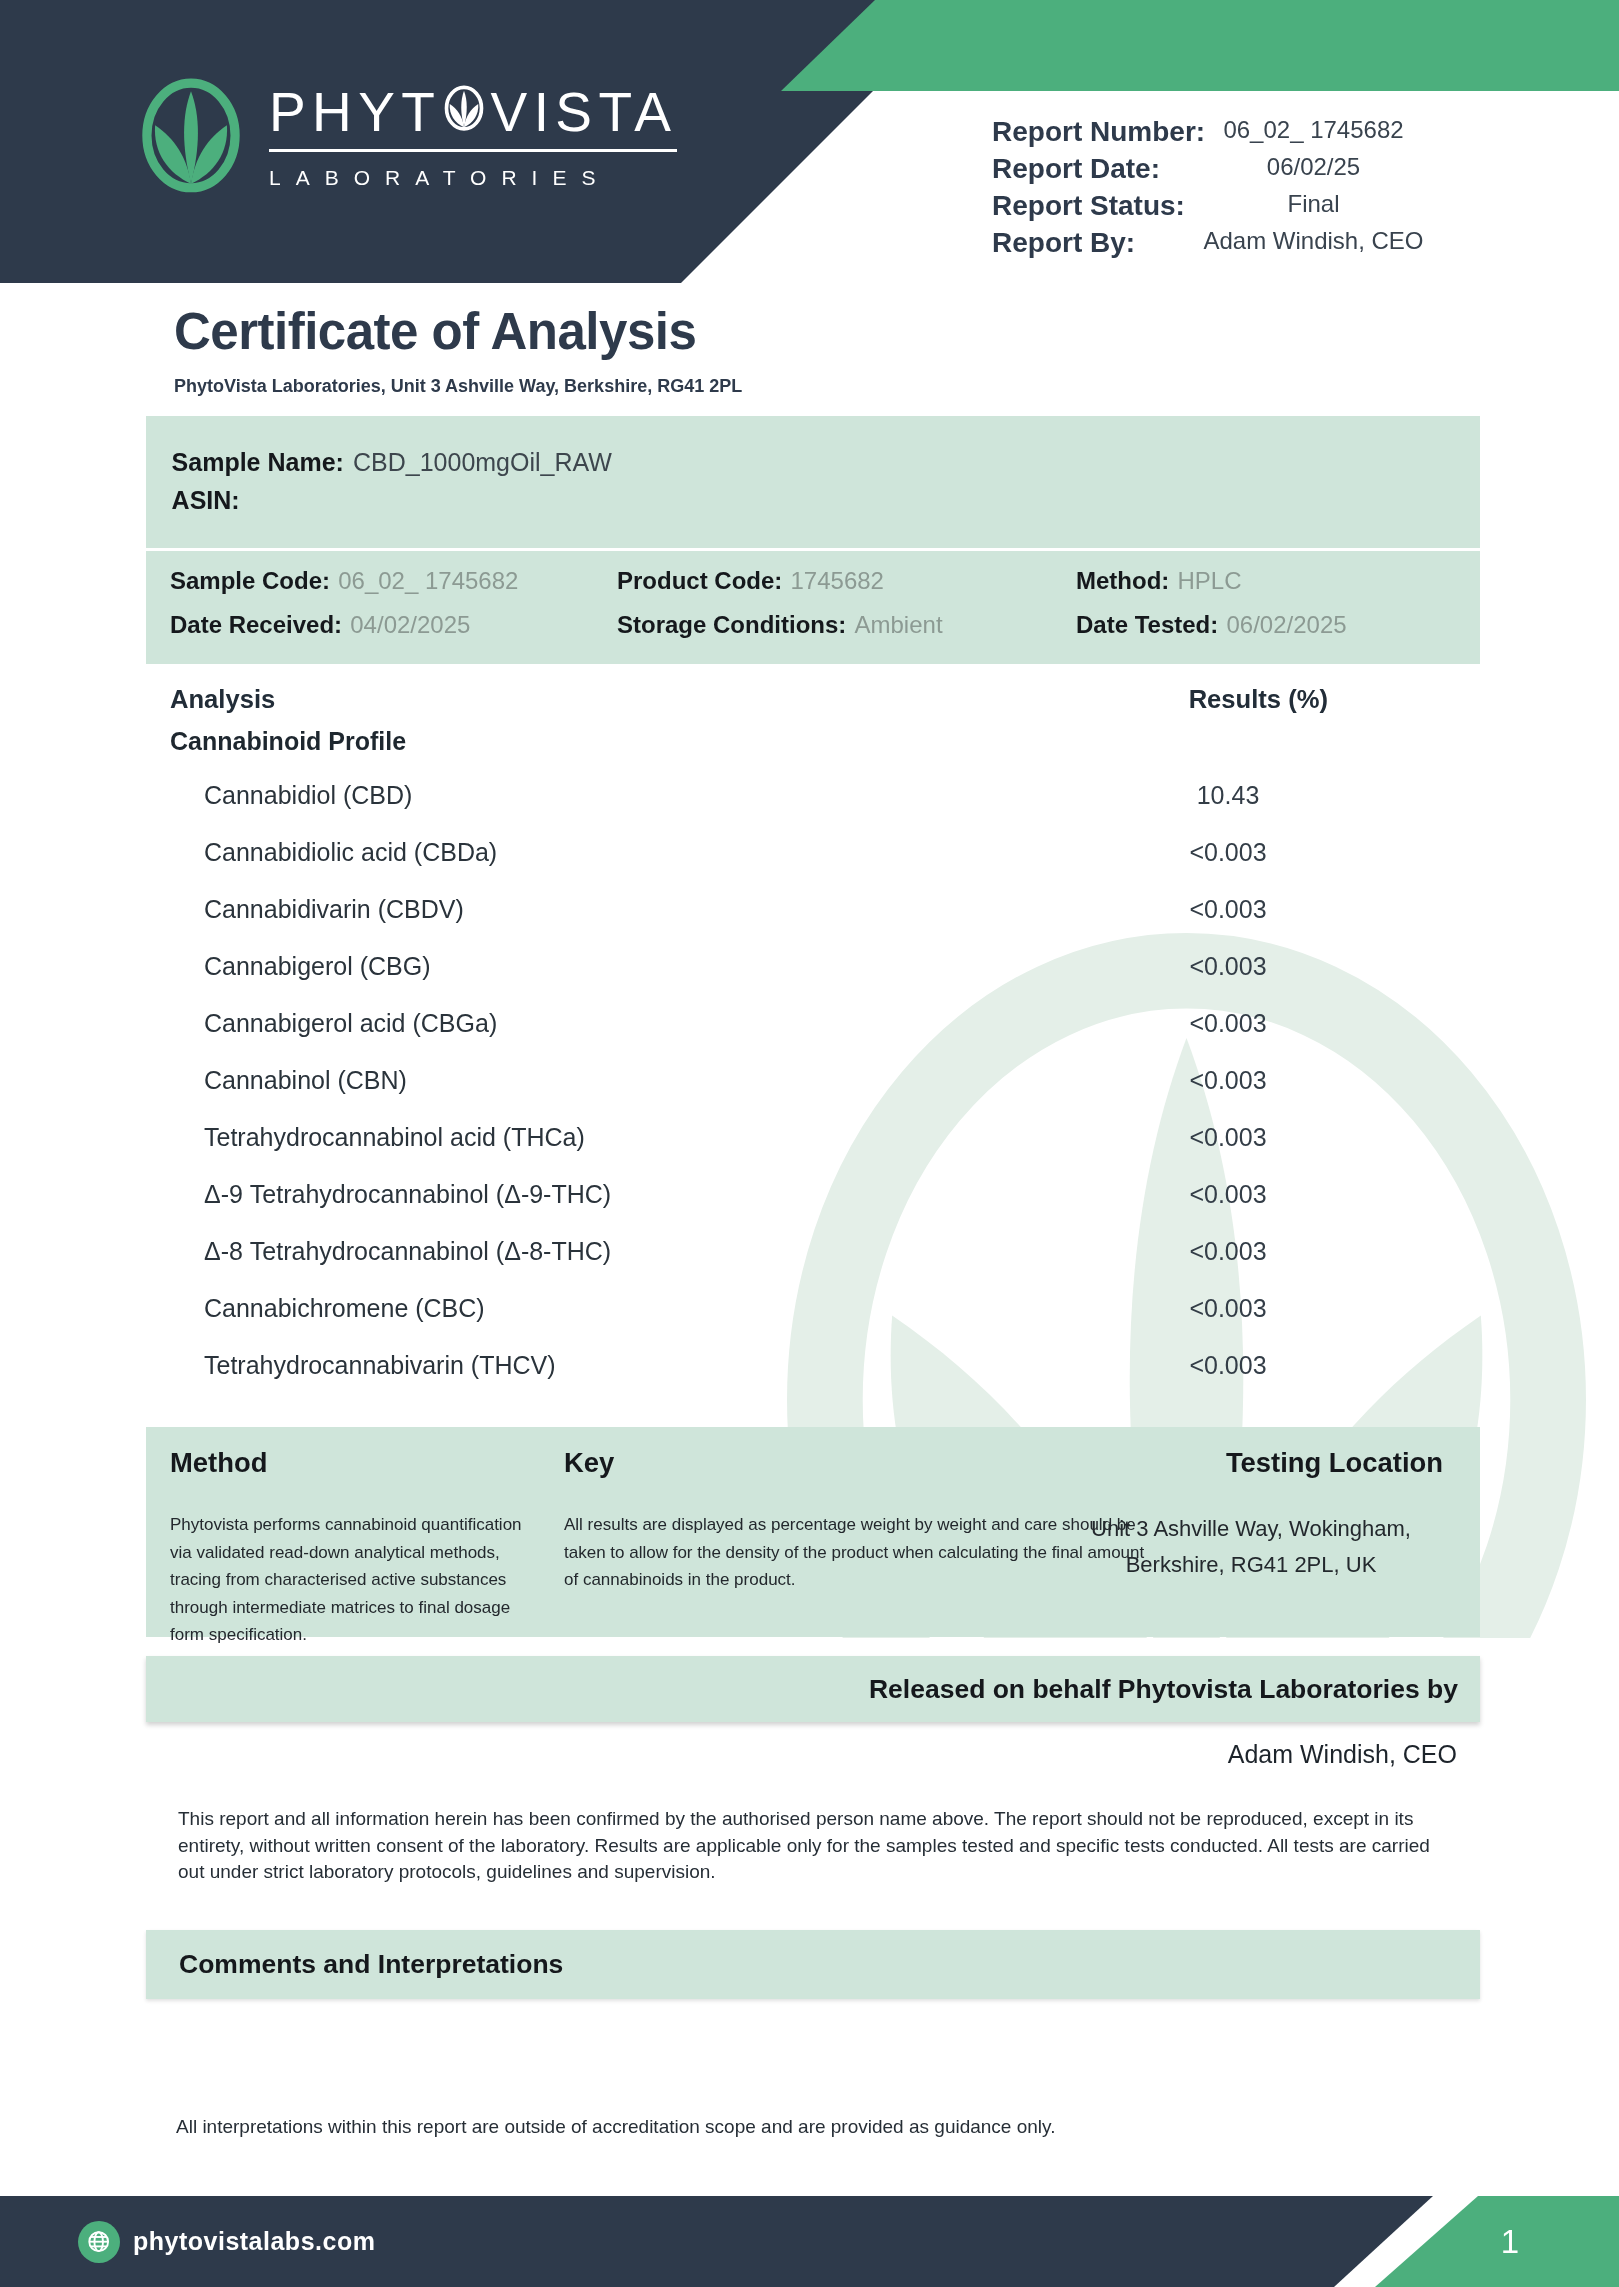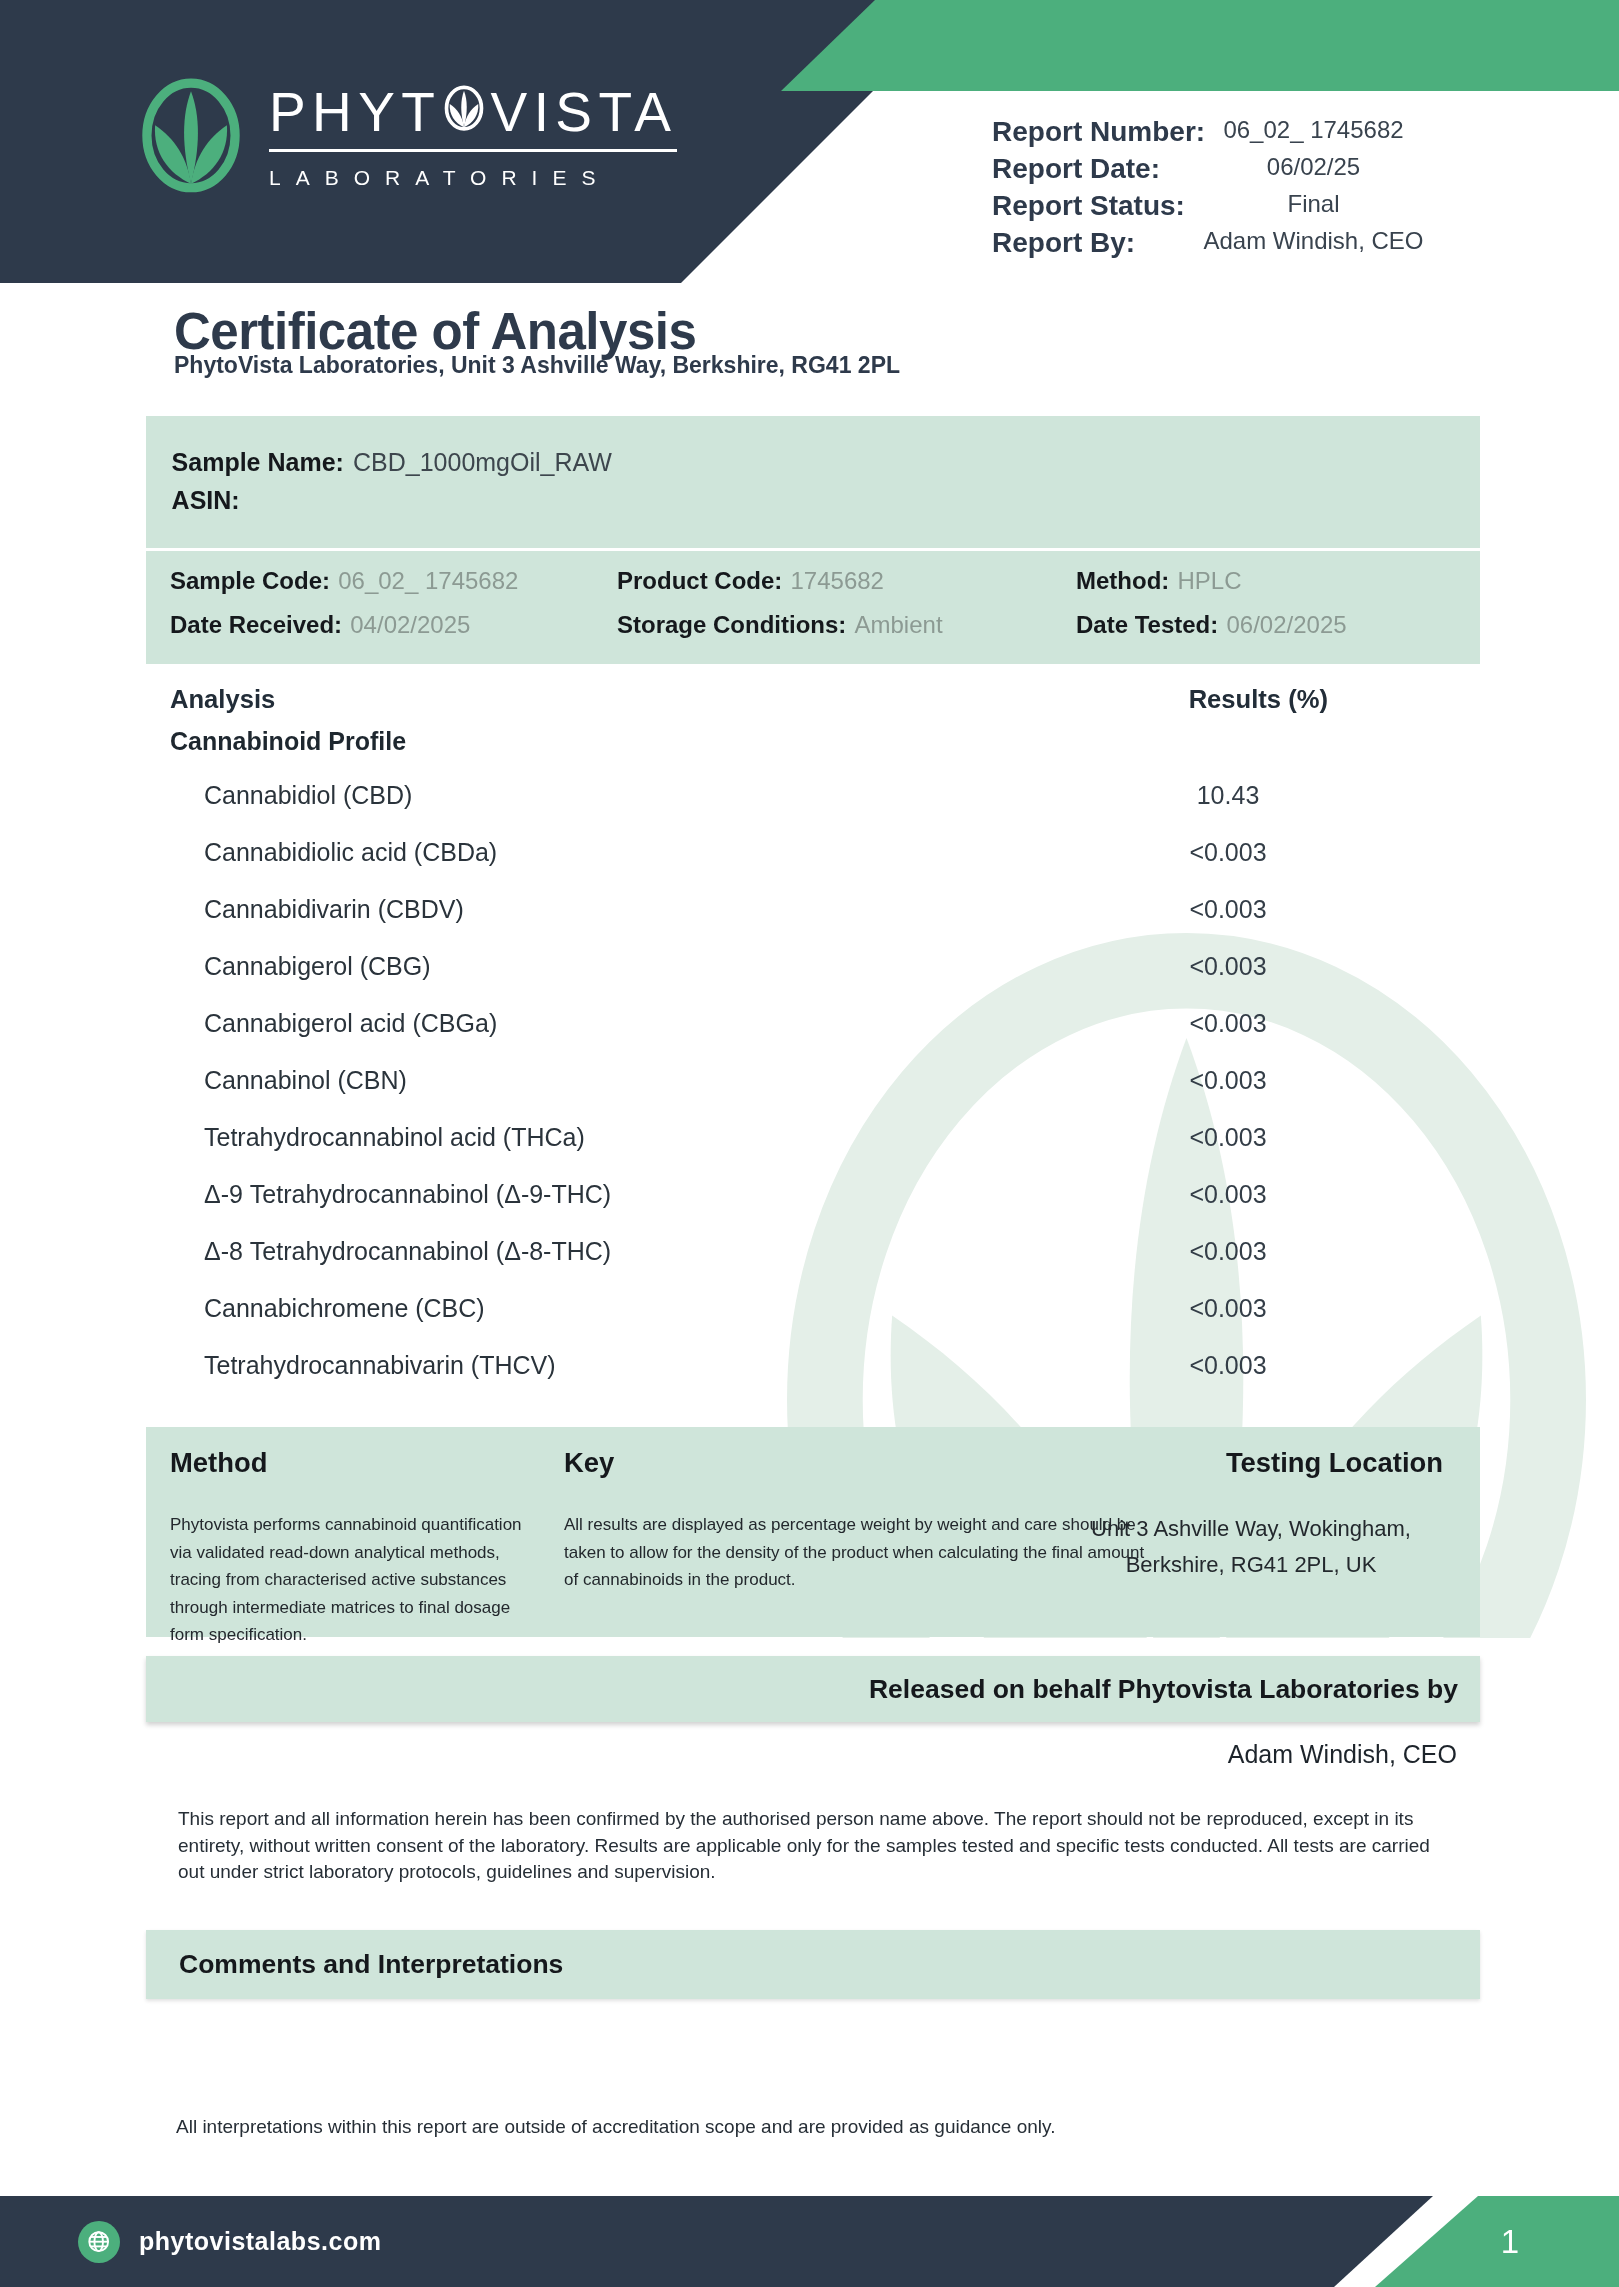--- a/index.html
+++ b/index.html
@@ -21,21 +21,21 @@
   .logo-o{width:42px;height:48px;color:#fff;margin:0 5.5px 3.7px 1.8px}
   .wordmark-rule{height:2.7px;background:#fff;margin-top:9.1px;width:100%}
   .tagline{color:#fff;font-size:21px;letter-spacing:15px;margin-top:14px;font-weight:400}
   .report-info{position:absolute;left:980px;top:116px;z-index:3}
   .ri-row{position:relative;height:37px;width:548px}
   .ri-label{position:absolute;left:12px;top:0;font-size:28px;font-weight:700;color:var(--navy)}
   .ri-value{position:absolute;left:151px;top:0;width:365px;text-align:center;font-size:24px;color:var(--value)}
 
   
   .doc-title{position:absolute;left:174px;top:302px;font-size:51px;font-weight:700;color:var(--navy);letter-spacing:-0.5px}
-  .doc-subtitle{position:absolute;left:174px;top:352px;font-size:23px;font-weight:700;color:var(--navy)}
+  .doc-subtitle{position:absolute;left:174px;top:376px;font-size:18px;font-weight:700;color:var(--navy)}
 
   
   .panel{position:absolute;left:146px;width:1334px;background:var(--panel)}
   .panel-sample{top:416px;height:132px;padding:27.4px 25.6px 0 25.6px}
   .sample-line{font-size:25px;line-height:38px;color:var(--label)}
   .sample-line b{font-weight:700;color:var(--label)}
   .sample-line .val{color:#3D464D;margin-left:9.1px}
   .panel-meta{top:551px;height:113px}
   .meta-cell{position:absolute;white-space:nowrap;font-size:24px}
   .meta-cell b{font-weight:700;color:var(--label)}
@@ -75,21 +75,21 @@
   
   .panel-comments{top:1930px;height:69px;z-index:2;box-shadow:0 1.8px 3.7px rgba(0,0,0,.12)}
   .comments-h{position:absolute;left:33px;top:0;line-height:69px;font-size:26.5px;font-weight:700;color:var(--label)}
   .interp-note{position:absolute;left:176px;top:2116px;font-size:19px;color:#262E36}
 
   
   .ftr-navy{position:absolute;left:0;top:2196px;width:1619px;height:91px;background:var(--navy);
     clip-path:polygon(0 0,1433px 0,1334px 100%,0 100%);}
   .ftr-green{position:absolute;left:0;top:2196px;width:1619px;height:91px;background:var(--green);
     clip-path:polygon(1478px 0,100% 0,100% 100%,1375px 100%);}
-  .ftr-site{position:absolute;left:78px;top:2196px;height:91px;display:flex;align-items:center;gap:19px;z-index:4}
+  .ftr-site{position:absolute;left:78px;top:2196px;height:91px;display:flex;align-items:center;gap:13px;z-index:4}
   .globe-badge{width:42px;height:42px;border-radius:50%;background:var(--green);display:flex;align-items:center;justify-content:center}
   .site-text{color:#fff;font-size:25px;font-weight:700;letter-spacing:0.5px}
   .page-num{position:absolute;left:1412px;top:2196px;width:196px;height:91px;line-height:91px;text-align:center;
     color:#fff;font-size:33px;z-index:4}
 </style>
 </head>
 <body>
 
 <div class="page">
 

